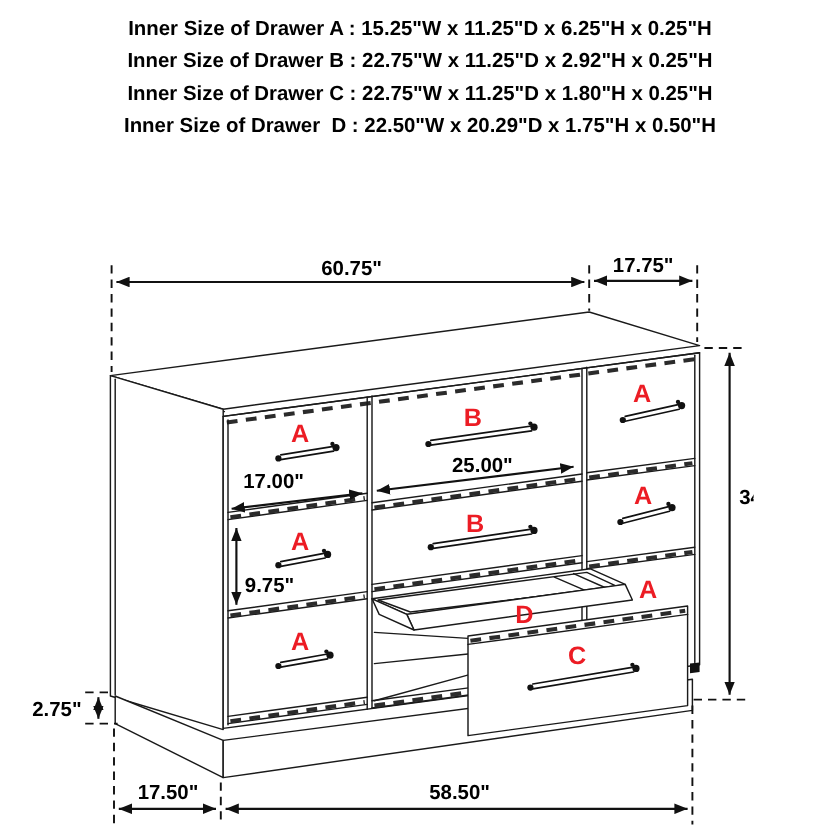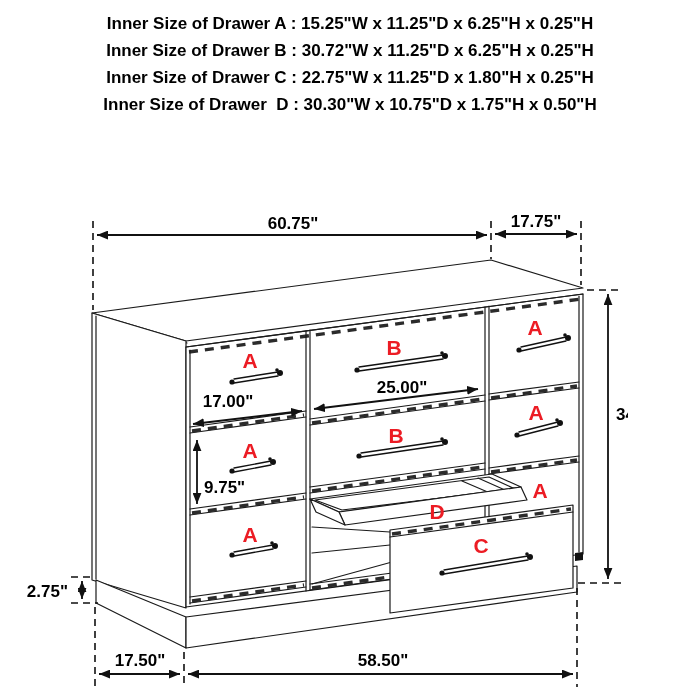--- a/index.html
+++ b/index.html
@@ -18,23 +18,23 @@
   .hl{stroke:#111;stroke-width:1.4;fill:none;stroke-linecap:round;}
   .hk{fill:#111;}
 </style>
 </head>
 <body>
 
 <div class="canvas">
 
   <div class="header">
     <div class="header-line">Inner Size of Drawer A : 15.25"W x 11.25"D x 6.25"H x 0.25"H</div>
-    <div class="header-line">Inner Size of Drawer B : 30.72"W x 11.25"D x 6.25"H x 0.25"H</div>
+    <div class="header-line">Inner Size of Drawer B : 22.75"W x 11.25"D x 2.92"H x 0.25"H</div>
     <div class="header-line">Inner Size of Drawer C : 22.75"W x 11.25"D x 1.80"H x 0.25"H</div>
-    <div class="header-line">Inner Size of Drawer  D : 30.30"W x 10.75"D x 1.75"H x 0.50"H</div>
+    <div class="header-line">Inner Size of Drawer  D : 22.50"W x 20.29"D x 1.75"H x 0.50"H</div>
   </div>
 
   <svg width="700" height="700" viewBox="0 0 700 700">
     <defs>
       <marker id="ae" viewBox="0 0 10 8" markerWidth="11" markerHeight="9" refX="10" refY="4" orient="auto" markerUnits="userSpaceOnUse">
         <path d="M0,0 L10,4 L0,8 Z" fill="#111"></path>
       </marker>
       <marker id="as" viewBox="0 0 10 8" markerWidth="11" markerHeight="9" refX="0" refY="4" orient="auto" markerUnits="userSpaceOnUse">
         <path d="M10,0 L0,4 L10,8 Z" fill="#111"></path>
       </marker>

